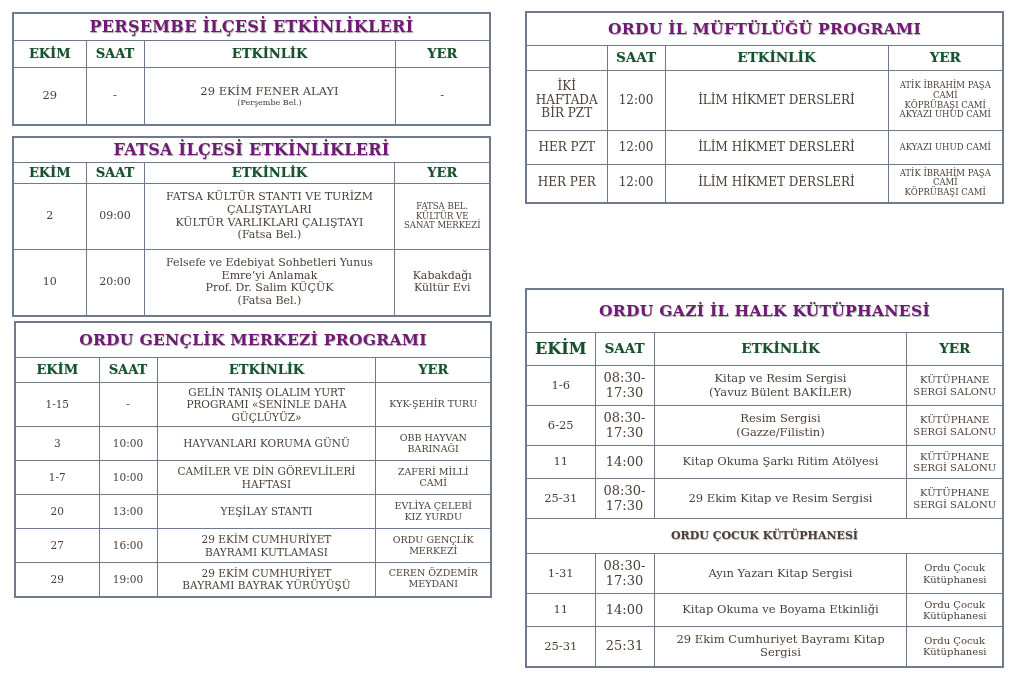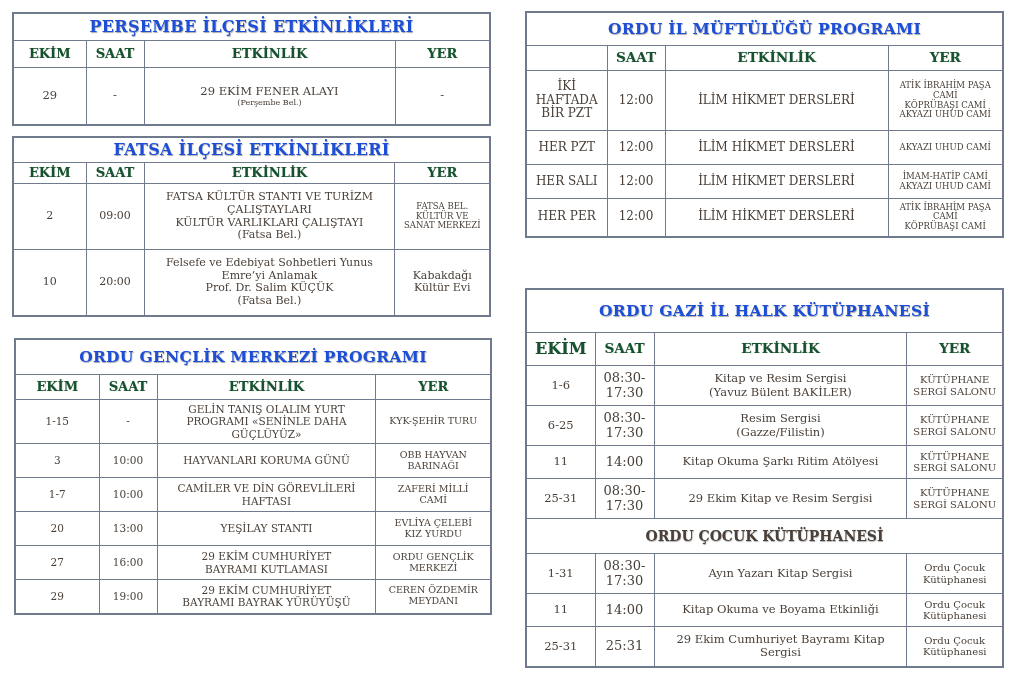--- a/index.html
+++ b/index.html
@@ -10,59 +10,59 @@
   .panel { position: absolute; }
   table {
     border-collapse: collapse; width: 100%; table-layout: fixed;
     border: 2px solid #6f7a8c;
   }
   td, th {
     border: 1.5px solid #6f7a8c; text-align: center; vertical-align: middle;
     padding: 0 2px; line-height: 1.15; color: #4a4039; overflow: hidden;
   }
   th.title {
-    font-weight: bold; color: #1d4ed8; letter-spacing: 0.3px;
+    font-weight: bold; color: #701a75; letter-spacing: 0.3px;
     text-shadow: 0.6px 0.6px 1px rgba(0,0,0,0.35);
   }
   th.col { font-weight: bold; color: #14532d; text-shadow: 0.4px 0.4px 0.8px rgba(0,0,0,0.3); }
   .num { font-size: 14px; }
   .sub { display: block; font-size: 8px; }
 
   
   #p1 { left: 12px; top: 12px; width: 479px; }
   #p1 th.title { font-size: 16px; height: 26px; }
   #p1 th.col { font-size: 13px; height: 26px; }
   #p1 td { height: 56px; font-size: 11.5px; }
 
   
   #p2 { left: 12px; top: 136px; width: 479px; }
   #p2 th.title { font-size: 16px; height: 24px; }
   #p2 th.col { font-size: 13px; height: 20px; }
   #p2 td { font-size: 11px; height: 64px; }
   #p2 td.yer-small { font-size: 8.5px; }
 
   
-  #p3 { left: 14px; top: 338px; width: 478px; }
+  #p3 { left: 14px; top: 321px; width: 478px; }
   #p3 th.title { font-size: 15.5px; height: 34px; }
   #p3 th.col { font-size: 13px; height: 24px; }
   #p3 td { font-size: 10.5px; }
   #p3 td.yer { font-size: 9.5px; }
 
   
   #p4 { left: 525px; top: 11px; width: 479px; }
   #p4 th.title { font-size: 15.5px; height: 32px; }
   #p4 th.col { font-size: 13.5px; height: 24px; }
   #p4 td { font-size: 12px; }
   #p4 td.yer { font-size: 8.5px; }
 
   
   #p5 { left: 525px; top: 288px; width: 479px; }
   #p5 th.title { font-size: 15.5px; height: 42px; }
   #p5 th.col { font-size: 13.5px; height: 32px; }
-  #p5 th.sub-title { font-size: 14px; height: 34px; font-weight: bold; text-shadow: 0.5px 0.5px 0.9px rgba(0,0,0,0.3); border-radius: 15px; }
+  #p5 th.sub-title { font-size: 11px; height: 34px; font-weight: bold; text-shadow: 0.5px 0.5px 0.9px rgba(0,0,0,0.3); border-radius: 15px; }
   #p5 td { font-size: 11.5px; }
   #p5 td.saat { font-size: 13px; line-height: 1.1; }
   #p5 td.yer { font-size: 10px; }
 </style>
 </head>
 <body>
 
 <div class="panel" id="p1">
   <table>
     <colgroup>
@@ -215,26 +215,20 @@
           <td class="num"><span>12:00</span></td>
           <td><span>İLİM HİKMET DERSLERİ</span></td>
           <td class="yer"><span>ATİK İBRAHİM PAŞA</span><br><span>CAMİ</span><br><span>KÖPRÜBAŞI CAMİ</span><br><span>AKYAZI UHUD CAMİ</span></td>
         </tr>
         <tr style="height: 34px;">
           <td><span>HER PZT</span></td>
           <td class="num"><span>12:00</span></td>
           <td><span>İLİM HİKMET DERSLERİ</span></td>
           <td class="yer"><span>AKYAZI UHUD CAMİ</span></td>
         </tr>
-        <tr style="height: 34px;">
-          <td><span>HER SALI</span></td>
-          <td class="num"><span>12:00</span></td>
-          <td><span>İLİM HİKMET DERSLERİ</span></td>
-          <td class="yer"><span>İMAM-HATİP CAMİ</span><br><span>AKYAZI UHUD CAMİ</span></td>
-        </tr>
         <tr style="height: 38px;">
           <td><span>HER PER</span></td>
           <td class="num"><span>12:00</span></td>
           <td><span>İLİM HİKMET DERSLERİ</span></td>
           <td class="yer"><span>ATİK İBRAHİM PAŞA</span><br><span>CAMİ</span><br><span>KÖPRÜBAŞI CAMİ</span></td>
         </tr>
       </tbody>
   </table>
 </div>
 

